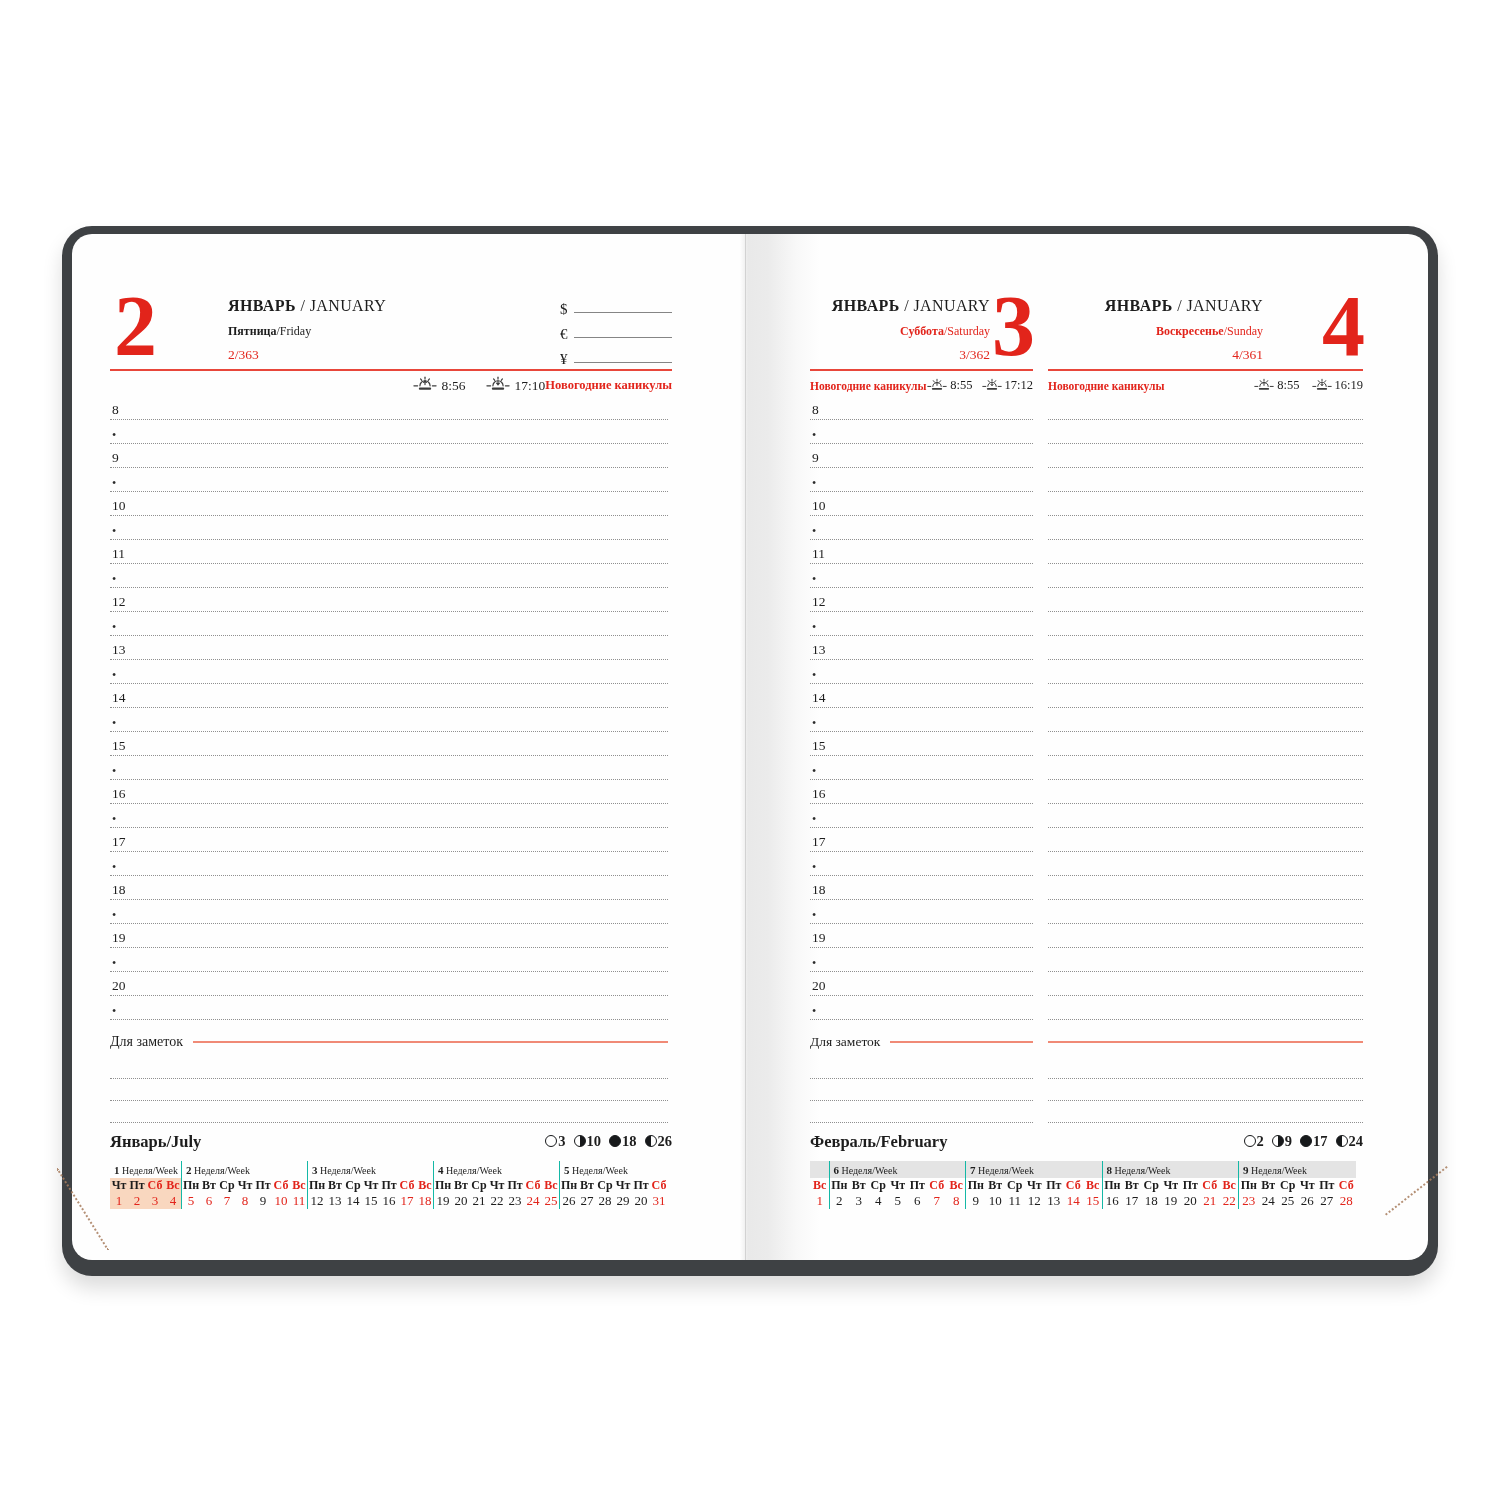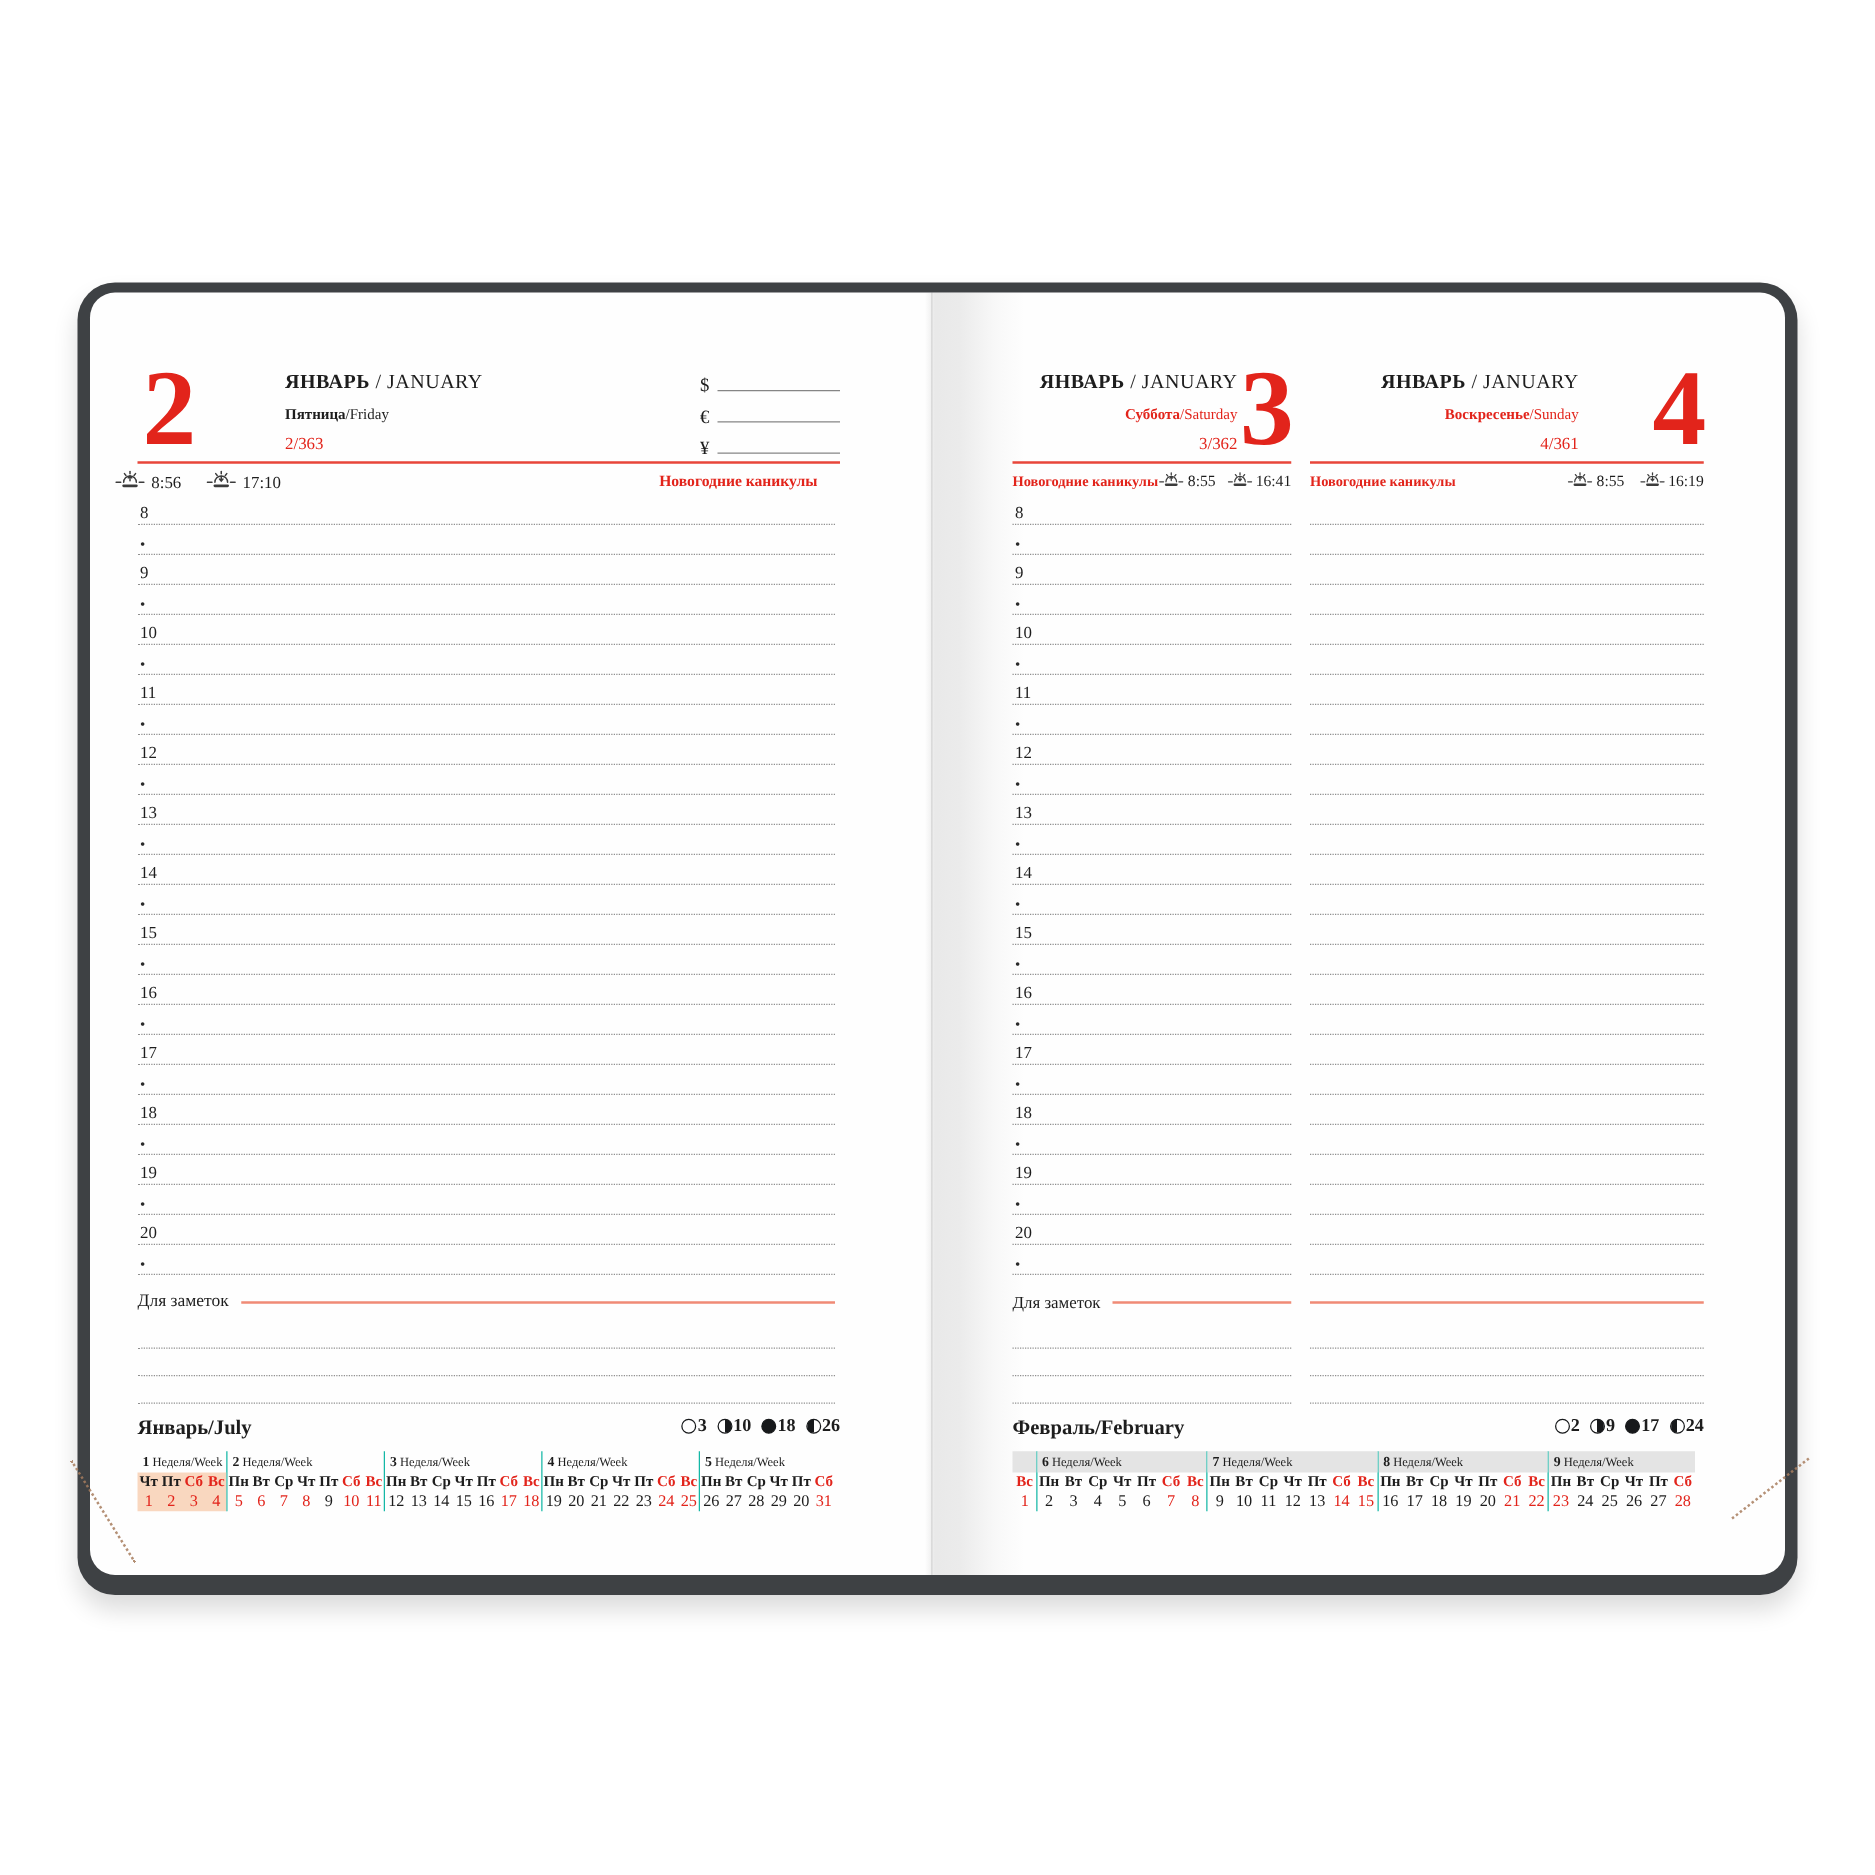--- a/index.html
+++ b/index.html
@@ -111,21 +111,21 @@
         <span class="cur-line"></span>
       </div>
       <div class="cur-row">
         <span class="cur-sym">¥</span>
         <span class="cur-line"></span>
       </div>
     </div>
 
   <div class="abs rule" style="left:110px;top:369px;width:562px;"></div>
 
-  <div class="abs sunrow" style="left:92px;top:376px;width:562px;">
+  <div class="abs sunrow" style="left:110px;top:376px;width:562px;justify-content:flex-end;">
     <div class="sun-group">
       <span class="sun-ico"><svg width="24" height="15" viewBox="0 0 26 16" fill="none" stroke="#3c3c3c" stroke-width="1.3" stroke-linecap="round">
     <line x1="1" y1="10.5" x2="5" y2="10.5"></line>
             <line x1="21" y1="10.5" x2="25" y2="10.5"></line>
     <path d="M7.5 10.5 a5.5 5.5 0 0 1 11 0"></path>
     <line x1="13" y1="1.2" x2="13" y2="3.2"></line>
             <line x1="8.2" y1="3" x2="9.5" y2="4.6"></line>
             <line x1="17.8" y1="3" x2="16.5" y2="4.6"></line>
     <path d="M13 9.2 v-4 M11.5 6.7 l1.5 -1.8 1.5 1.8"></path>
     <line x1="7.5" y1="13.6" x2="18.5" y2="13.6" stroke-width="2.4"></line>
@@ -386,21 +386,21 @@
       <span class="sun-ico small sunset"><svg width="20" height="13" viewBox="0 0 26 16" fill="none" stroke="#3c3c3c" stroke-width="1.3" stroke-linecap="round">
     <line x1="1" y1="10.5" x2="5" y2="10.5"></line>
             <line x1="21" y1="10.5" x2="25" y2="10.5"></line>
     <path d="M7.5 10.5 a5.5 5.5 0 0 1 11 0"></path>
     <line x1="13" y1="1.2" x2="13" y2="3.2"></line>
             <line x1="8.2" y1="3" x2="9.5" y2="4.6"></line>
             <line x1="17.8" y1="3" x2="16.5" y2="4.6"></line>
     <path d="M13 5.2 v4 M11.5 7.7 l1.5 1.8 1.5 -1.8"></path>
     <line x1="7.5" y1="13.6" x2="18.5" y2="13.6" stroke-width="2.4"></line>
   </svg></span>
-      <span class="sun-time sm">16:41</span>
+      <span class="sun-time sm">17:12</span>
     </div>
   </div>
 
   <div class="abs" id="grid-d3" style="left:810px;top:396px;width:223px;">
       <div class="grid-row">
         <span class="hr">8</span>
       </div>
       <div class="grid-row">
         <span class="blt">•</span>
       </div>

